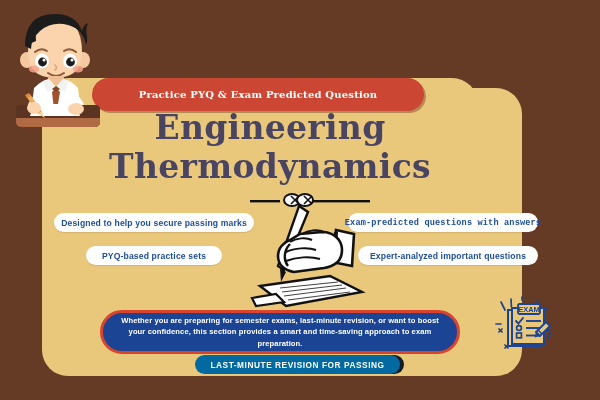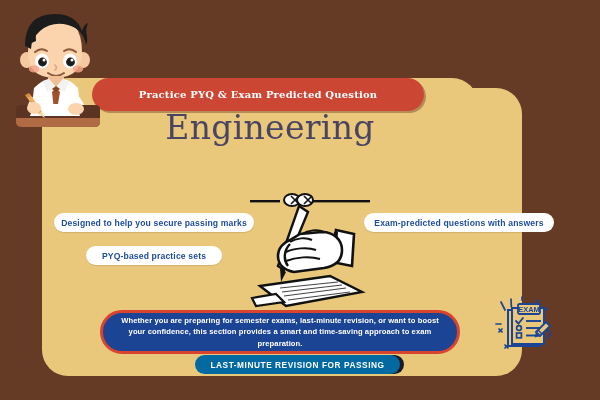--- a/index.html
+++ b/index.html
@@ -30,36 +30,36 @@
   }
   .header-pill span{
     color:#fff;font-family:"DejaVu Serif", serif;font-weight:bold;
     font-size:10px;letter-spacing:.2px;white-space:nowrap;
   }
 
   
   .title{
     position:absolute;left:60px;top:108px;width:420px;
     text-align:center;color:#4a4463;
-    font-family:"DejaVu Serif", serif;font-weight:normal;
+    font-family:"DejaVu Serif", serif;font-weight:bold;
     font-size:33px;line-height:39px;letter-spacing:.3px;
   }
   .title .l2{display:block;}
 
   
   .pill{
     position:absolute;background:#ffffff;border-radius:13px;
     display:flex;align-items:center;justify-content:center;
     color:#1e4d9b;font-size:8.6px;font-weight:bold;
     letter-spacing:.15px;white-space:nowrap;height:19px;
     box-shadow:0 1px 1px rgba(120,80,30,.18);
   }
   .p1{left:54px;top:213px;width:200px;}
   .p2{left:86px;top:246px;width:136px;}
-  .p3{left:364px;top:213px;width:190px;}
+  .p3{left:348px;top:213px;width:190px;font-family:Liberation Mono, monospace;}
   .p4{left:358px;top:246px;width:180px;}
 
   
   .hand-ill{position:absolute;left:250px;top:182px;width:120px;height:128px;}
 
   
   .desc{
     position:absolute;left:100px;top:310px;width:360px;height:44px;
     background:#1b4494;border:3px solid #d9442f;border-radius:22px;
     display:flex;align-items:center;justify-content:center;
@@ -136,30 +136,34 @@
       <path d="M2 116 L26 112 L34 120 L6 124 Z" fill="#fff" stroke="#111" stroke-width="2.2"></path>
     </svg>
   </div>
 
   <div class="header-pill">
     <span>Practice PYQ &amp; Exam Predicted Question</span>
   </div>
 
   <div class="title">
     <span>Engineering</span>
+    <span class="l2">Thermodynamics</span>
   </div>
 
   <div class="pill p2">
     <span>PYQ-based practice sets</span>
   </div>
   <div class="pill p1">
     <span>Designed to help you secure passing marks</span>
   </div>
   <div class="pill p3">
     <span>Exam-predicted questions with answers</span>
+  </div>
+  <div class="pill p4">
+    <span>Expert-analyzed important questions</span>
   </div>
 
   <div class="desc">
     <span>Whether you are preparing for semester exams, last-minute revision, or want to boost your confidence, this section provides a smart and time-saving approach to exam preparation.</span>
   </div>
 
   <div class="exam-icon">
     <svg viewBox="0 0 62 60" width="62" height="60" xmlns="http://www.w3.org/2000/svg">
       <g stroke="#1b4494" stroke-width="1.7" fill="none" stroke-linecap="round">
         <line x1="9" y1="6" x2="13" y2="14"></line>

